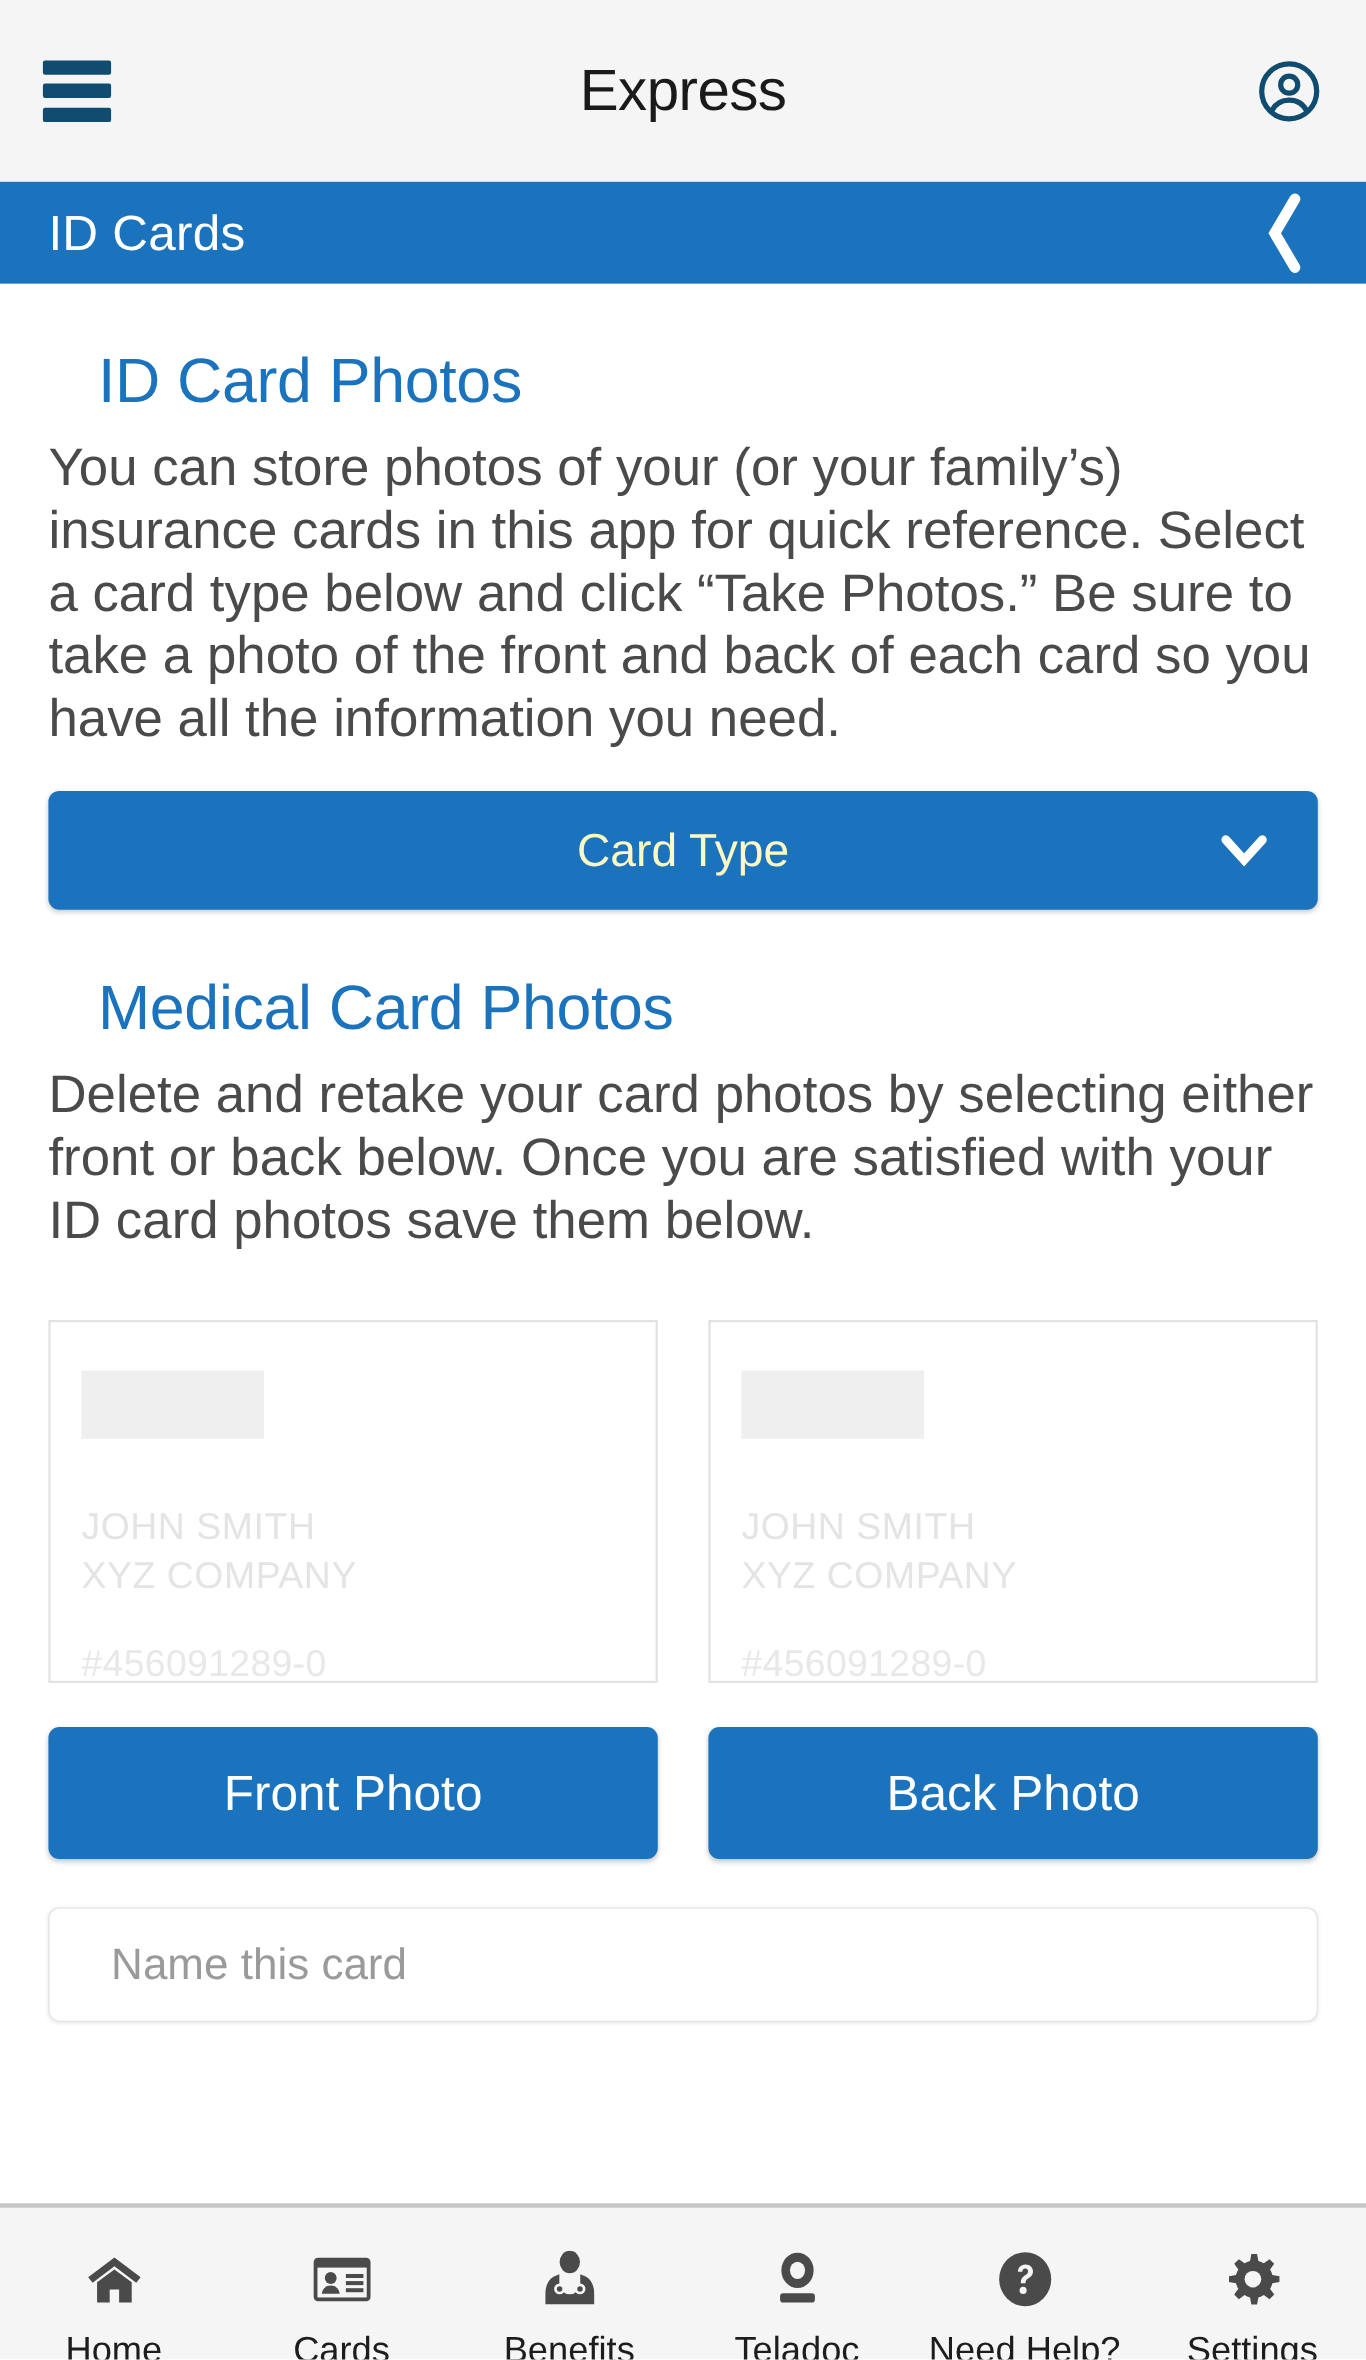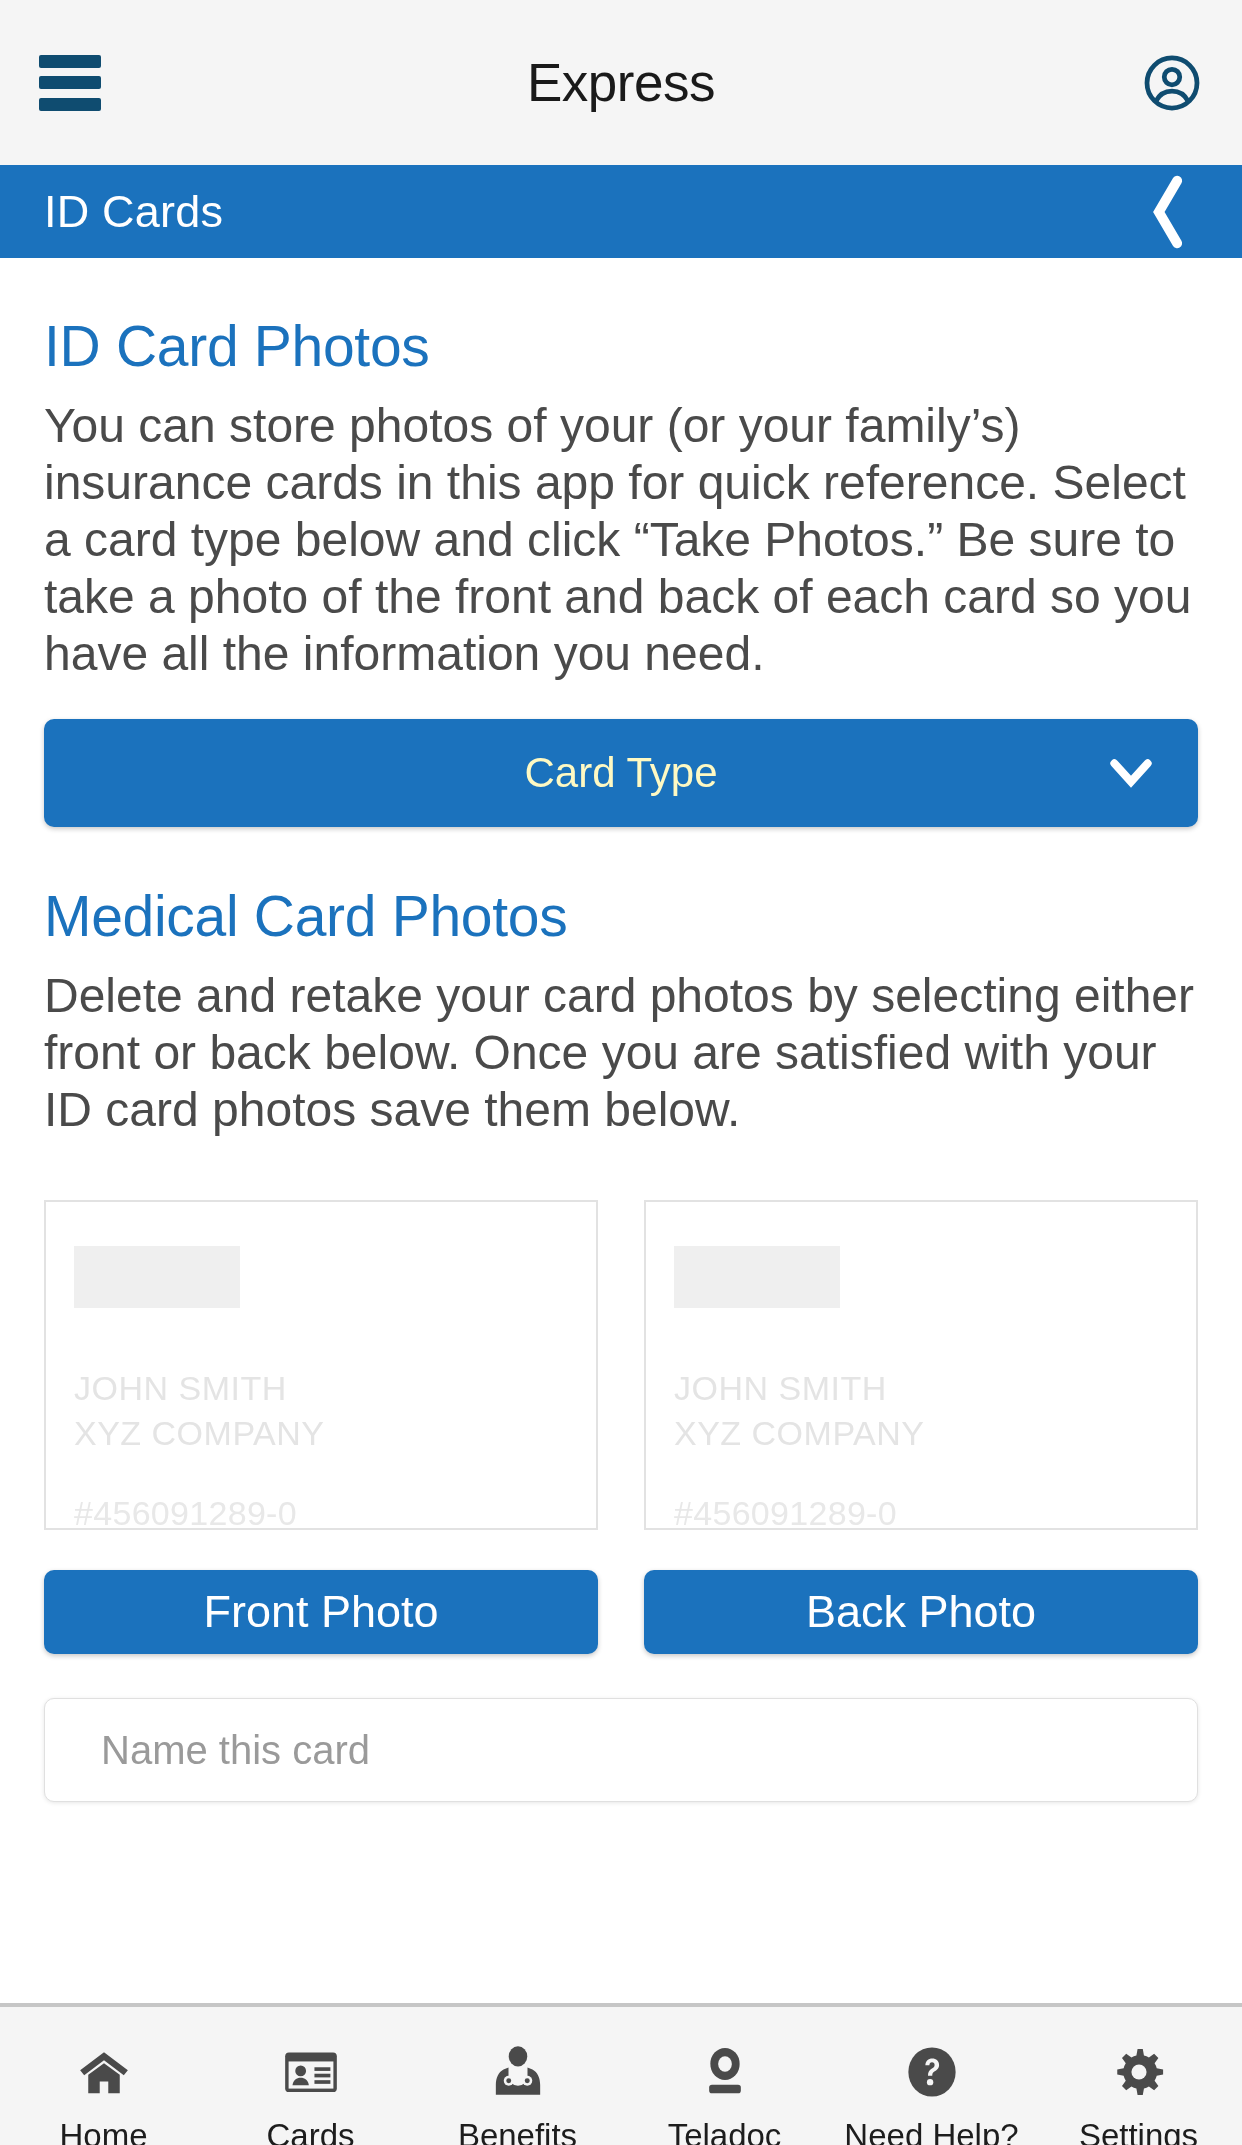--- a/index.html
+++ b/index.html
@@ -69,20 +69,21 @@
     padding:0 44px;
     background:#ffffff;
     overflow:hidden;
   }
   h1.section-title {
     color:#1b72bd;
     font-size:57px;
     font-weight:400;
     margin-top:55px;
     letter-spacing:-0.3px;
+    margin-left:45px;
   }
   h1.section-title.second { margin-top:56px; }
   p.body-text {
     color:#4a4a4a;
     font-size:48px;
     line-height:57px;
     margin-top:18px;
     font-weight:400;
   }
 
@@ -139,21 +140,21 @@
     margin-top:38px;
     letter-spacing:0.3px;
   }
 
   
   .photo-row {
     display:flex; gap:46px; margin-top:40px;
   }
   .photo-btn {
     flex:1 1 0;
-    height:84px;
+    height:120px;
     background:#1b72bd;
     border-radius:10px;
     display:flex; align-items:center; justify-content:center;
     color:#ffffff; font-size:45px; font-weight:400;
     cursor:pointer;
     box-shadow:0 2px 5px rgba(0,0,0,0.22);
   }
 
   
   .name-input-wrap { margin-top:44px; }

